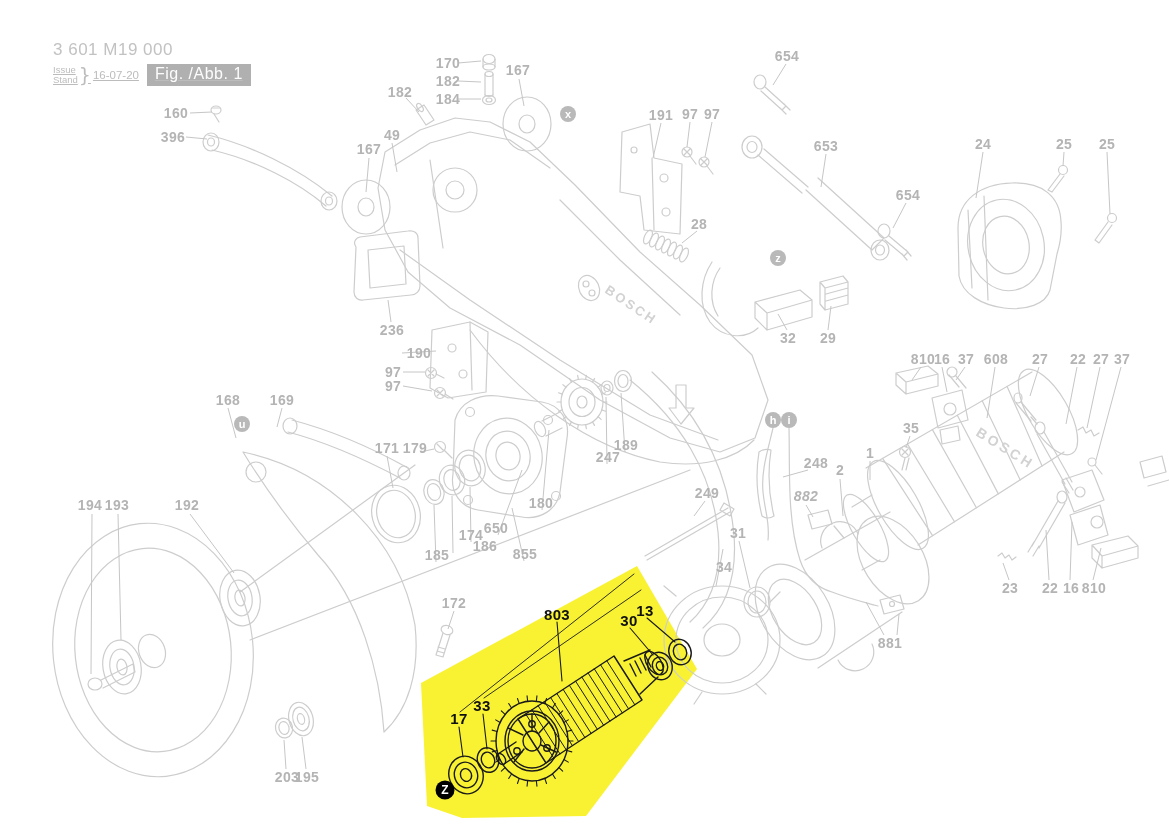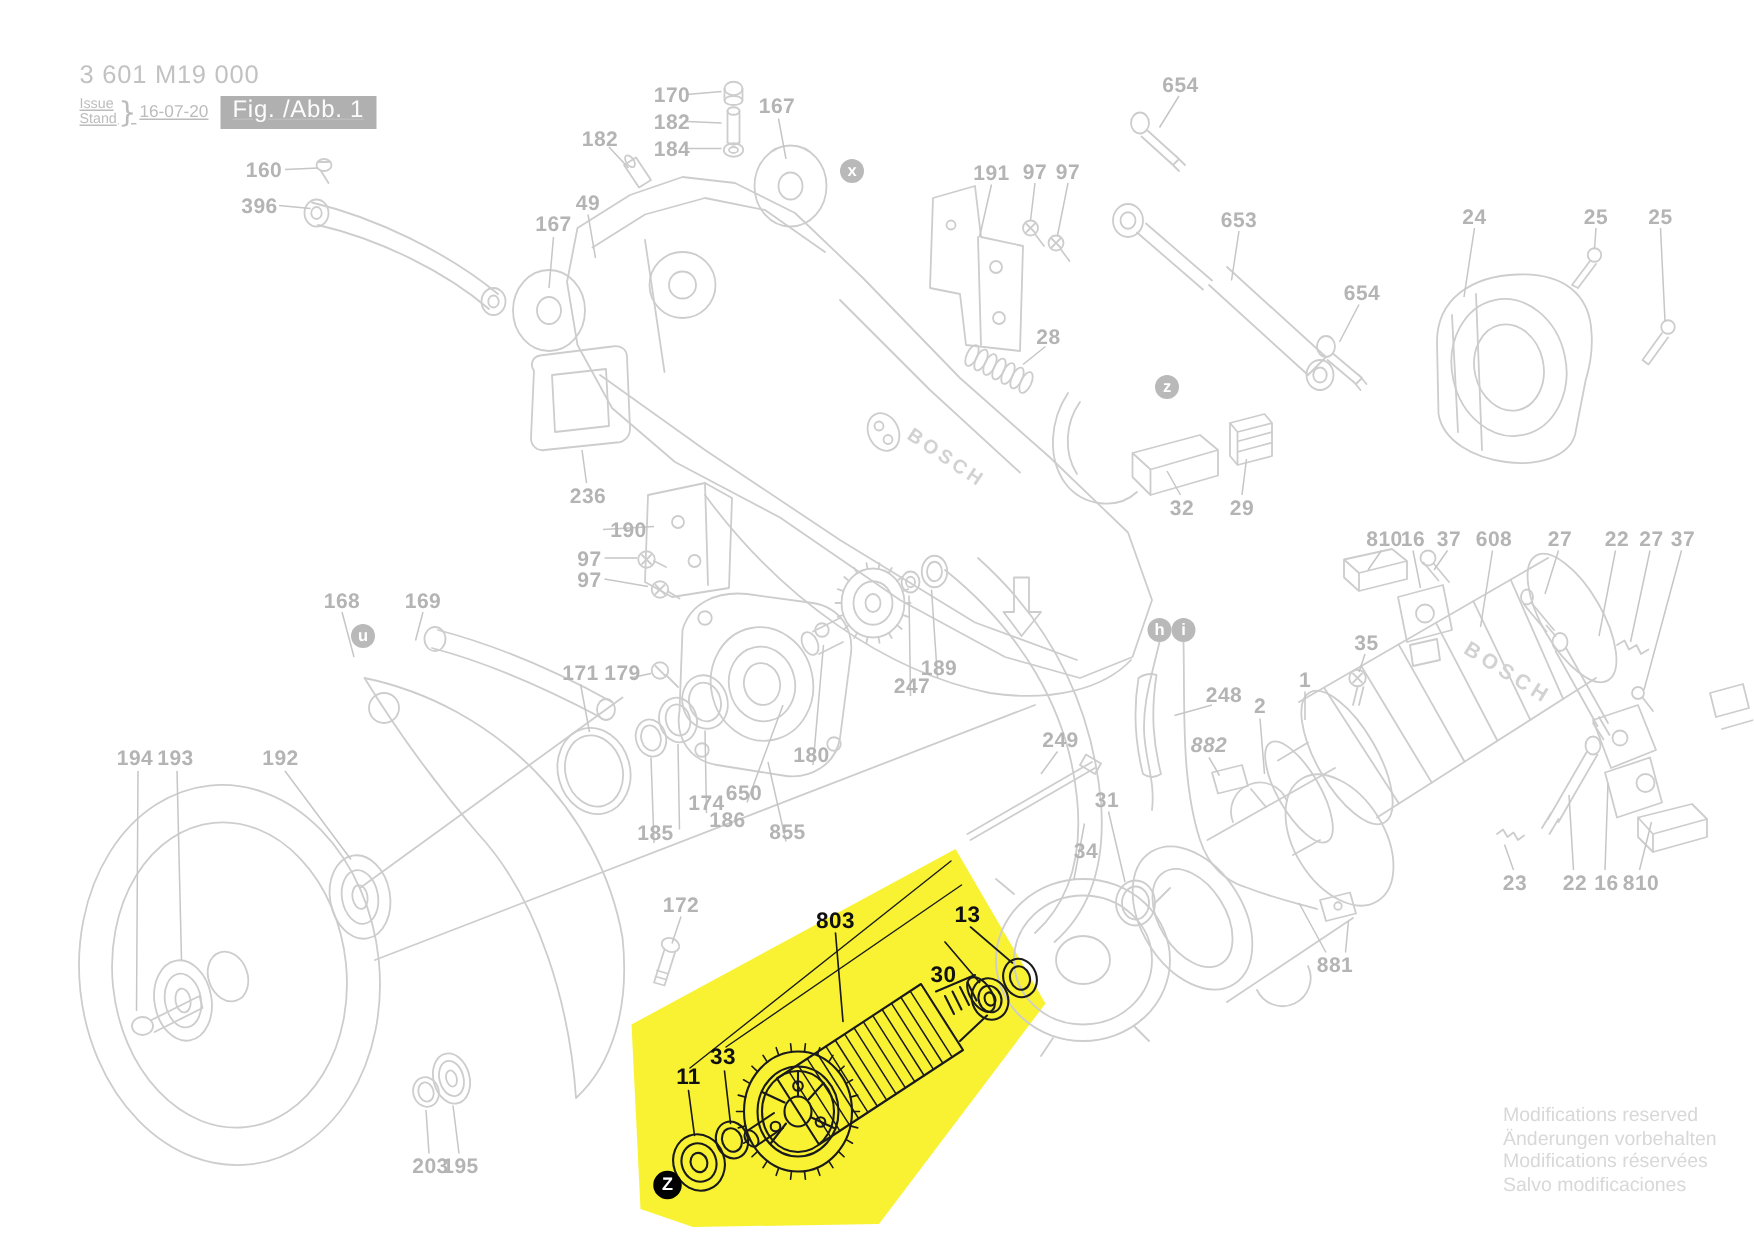--- a/index.html
+++ b/index.html
@@ -491,31 +491,25 @@
       <div class="plabel" style="left: 117px; top: 505px;">193</div>
       <div class="plabel" style="left: 187px; top: 505px;">192</div>
       <div class="plabel" style="left: 287px; top: 777px;">203</div>
       <div class="plabel" style="left: 307px; top: 777px;">195</div>
       <div class="plabel" style="left: 1010px; top: 588px;">23</div>
       <div class="plabel" style="left: 1050px; top: 588px;">22</div>
       <div class="plabel" style="left: 1071px; top: 588px;">16</div>
       <div class="plabel" style="left: 1094px; top: 588px;">810</div>
       <div class="plabel" style="left: 890px; top: 643px;">881</div>
       <div class="plabel dark" style="left: 557px; top: 614px;">803</div>
-      <div class="plabel dark" style="left: 629px; top: 620px; margin-top: 30px;">30</div>
+      <div class="plabel dark" style="left: 629px; top: 620px;">30</div>
       <div class="plabel dark" style="left: 645px; top: 610px;">13</div>
-      <div class="plabel dark" style="left: 459px; top: 718px;">11</div>
+      <div class="plabel dark" style="left: 459px; top: 718px;">17</div>
       <div class="plabel dark" style="left: 482px; top: 705px;">33</div>
       <div class="marker" style="left: 568px; top: 114px;">x</div>
       <div class="marker" style="left: 242px; top: 424px;">u</div>
       <div class="marker" style="left: 778px; top: 258px;">z</div>
       <div class="marker" style="left: 773px; top: 420px;">h</div>
       <div class="marker" style="left: 789px; top: 420px;">i</div>
       <div class="marker black" style="left: 445px; top: 790px;">Z</div>
     </div>
 
-  <div id="ftr">
-    <div>Modifications reserved</div>
-    <div>Änderungen vorbehalten</div>
-    <div>Modifications réservées</div>
-    <div>Salvo modificaciones</div>
-  </div>
 </div>
 
 </body></html>

